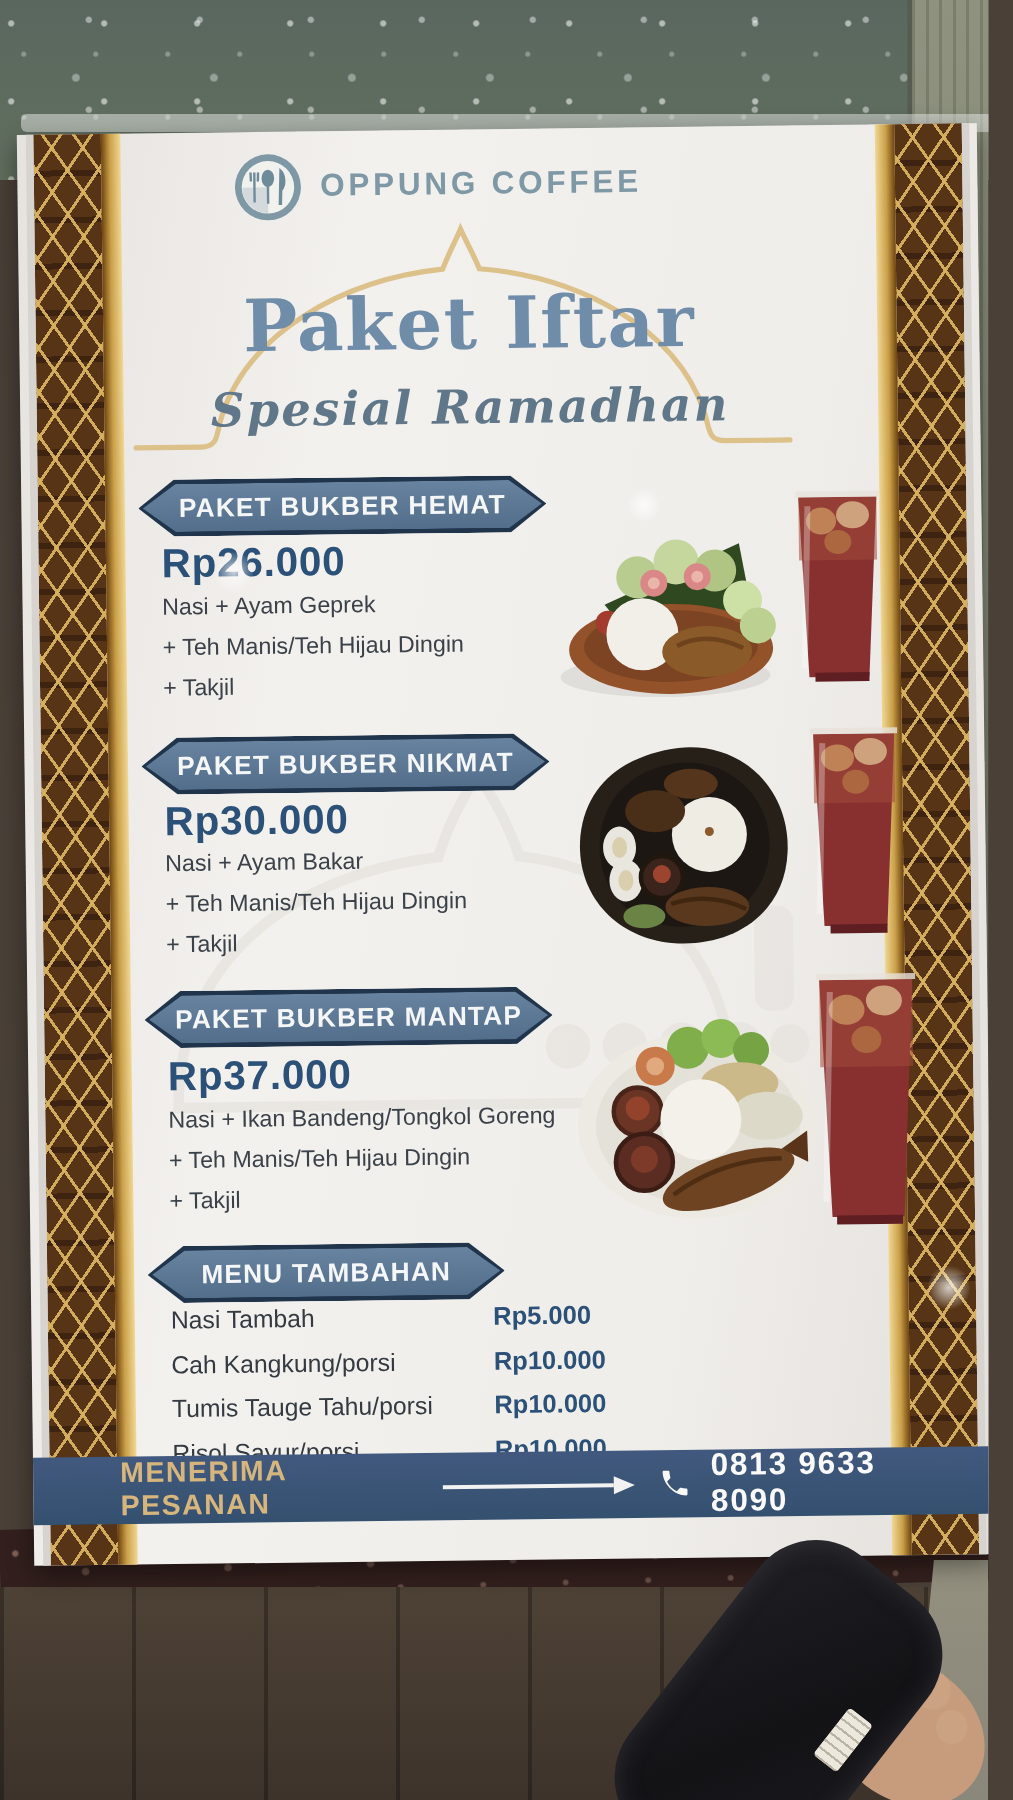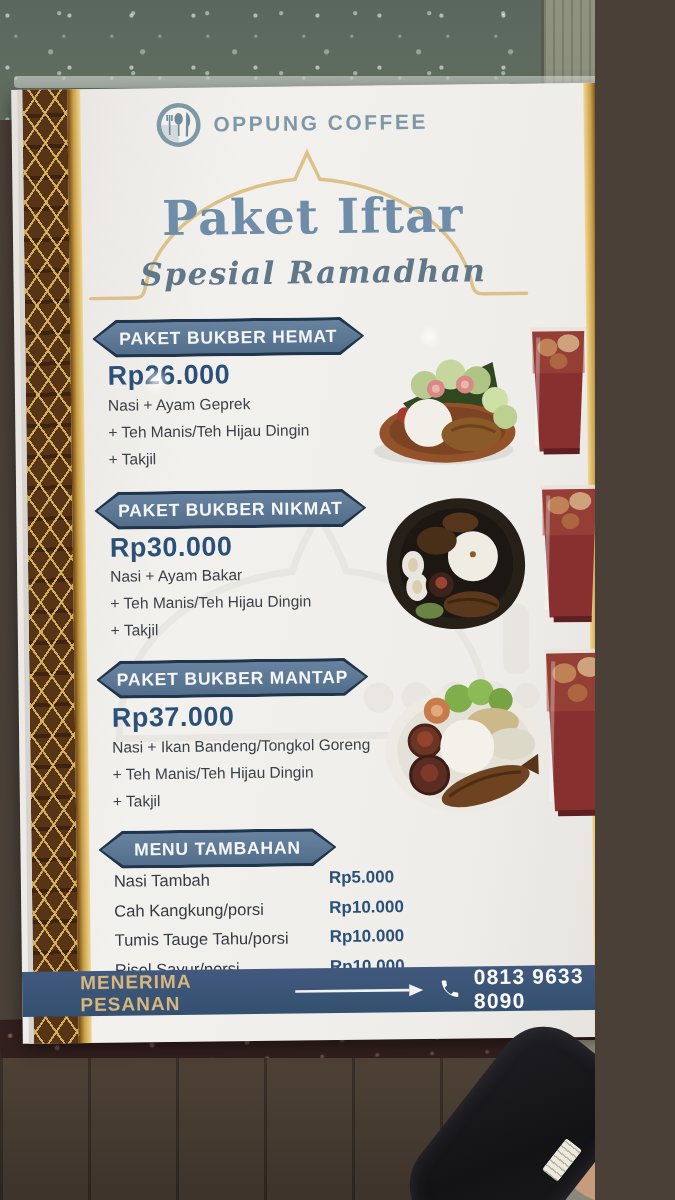--- a/index.html
+++ b/index.html
@@ -1,18 +1,18 @@
 <!DOCTYPE html>
 <html><head>
 <meta charset="utf-8">
 <style>
   * { margin:0; padding:0; box-sizing:border-box; }
   html,body { width:675px; height:1200px; overflow:hidden; background:#4a4038;
               font-family:"Liberation Sans", sans-serif; }
-  .scene { position:relative; width:595px; height:1200px; overflow:hidden; }
+  .scene { position:relative; width:659px; height:1200px; overflow:hidden; }
 
   
   .table-top { position:absolute; left:0; top:0; width:675px; height:120px;
     background-color:#5d6b62;
     background-image:
       radial-gradient(circle at 12% 30%, rgba(255,255,255,.55) 0 1.5px, transparent 2.6px),
       radial-gradient(circle at 55% 70%, rgba(235,245,240,.4) 0 2px, transparent 3.2px),
       radial-gradient(circle at 80% 22%, rgba(255,255,255,.45) 0 1.6px, transparent 2.6px),
       radial-gradient(circle at 33% 86%, rgba(255,255,255,.3) 0 1.2px, transparent 2.2px),
       linear-gradient(180deg,#59675f,#62705f);

